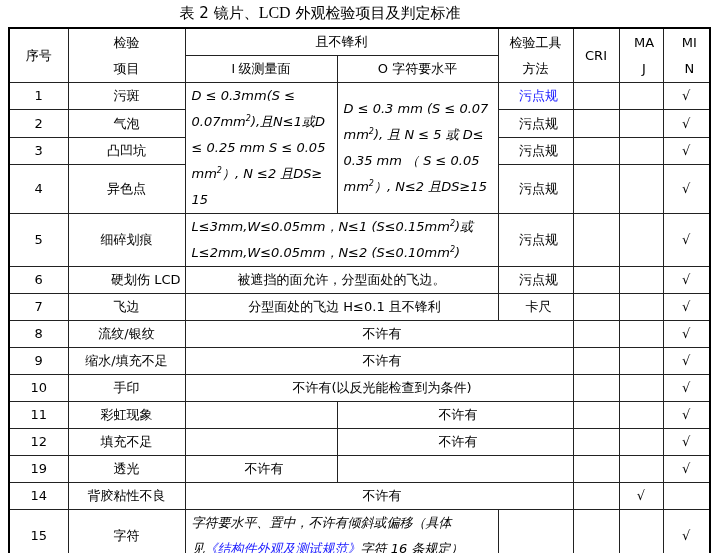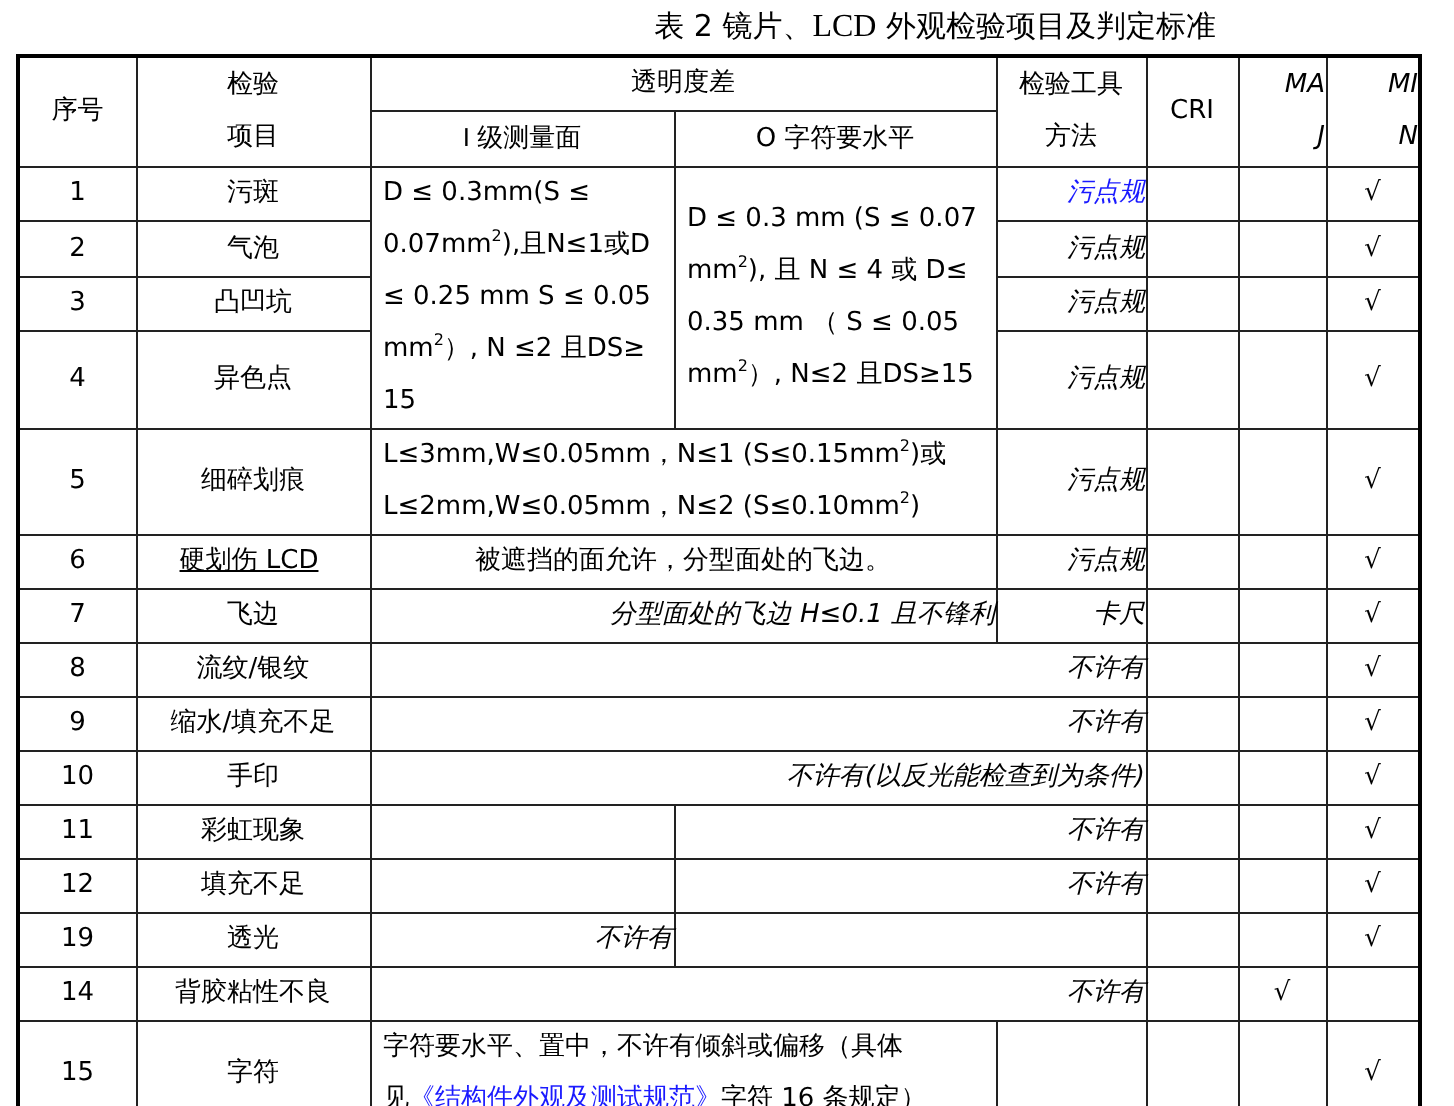--- a/index.html
+++ b/index.html
@@ -2,43 +2,43 @@
 <html><head>
 <meta charset="utf-8">
 <style>
   html, body { margin: 0; padding: 0; background: #ffffff; }
   body {
     width: 727px; height: 553px; position: relative; overflow: hidden;
     font-family: "Liberation Serif", "DejaVu Serif", serif;
     color: #000;
   }
   .title {
-    position: absolute; left: 0; top: 3px; width: 608px; text-align: right;
+    position: absolute; left: 16px; top: 3px; width: 608px; text-align: center;
     font-size: 15px; line-height: 20px; font-family: "DejaVu Sans", sans-serif;
   }
   .title .latin { font-family: "Liberation Serif", serif; font-size: 16px; }
   table.spec {
     position: absolute; left: 8px; top: 27px;
     border-collapse: collapse; table-layout: fixed;
     width: 701px;
     border: 2px solid #000;
   }
   table.spec td {
     border: 1px solid #222; padding: 0; vertical-align: middle;
     font-size: 13px; line-height: 26px;
     font-family: "DejaVu Sans", sans-serif;
   }
   .c { text-align: center; }
-  .l { text-align: right; padding-left: 6px !important; font-style: italic; }
+  .l { text-align: center; padding-left: 6px !important; }
   .num { font-family: "Liberation Serif", serif; font-size: 12px; }
   .latin { font-family: Liberation Sans, sans-serif; }
   .hdr2 { line-height: 26px; }
   .blue { color: #1a1aff; }
   .check { font-family: "DejaVu Sans", sans-serif; font-size: 14px; font-style: italic; }
-  .multi { line-height: 25px; padding: 0 4px 0 6px !important; text-align: justify; }
+  .multi { line-height: 25px; padding: 0 4px 0 6px !important; text-align: justify; font-style: italic; }
   .thick-top td { border-top: 2px solid #000; }
   sup { font-size: 8px; line-height: 0; }
 </style>
 </head>
 <body>
 
 <div class="title">
   <span>表 2  镜片、</span><span class="latin">LCD</span><span> 外观检验项目及判定标准</span>
 </div>
 
@@ -54,21 +54,21 @@
     <col style="width:47px">
   </colgroup>
 
   <tbody>
       <tr style="height:26px">
     <td rowspan="2" class="c">序号</td>
     <td rowspan="2" class="c hdr2">
       <div>检验</div>
       <div>项目</div>
     </td>
-    <td colspan="2" class="c">透明度差</td>
+    <td colspan="2" class="c">且不锋利</td>
     <td rowspan="2" class="c hdr2">
       <div>检验工具</div>
       <div>方法</div>
     </td>
     <td rowspan="2" class="c latin">CRI</td>
     <td rowspan="2" class="l latin hdr2">
       <div>MA</div>
       <div>J</div>
     </td>
     <td rowspan="2" class="l latin hdr2">
@@ -86,21 +86,21 @@
     <td class="c">污斑</td>
     <td rowspan="4" class="multi latin">
       <div>D  ≤  0.3mm(S  ≤</div>
       <div><span>0.07mm</span><sup>2</sup><span>),且N≤1或D</span></div>
       <div>≤ 0.25 mm S   ≤ 0.05</div>
       <div><span>mm</span><sup>2</sup><span>）, N ≤2 且DS≥</span></div>
       <div>15</div>
     </td>
     <td rowspan="4" class="multi latin">
       <div>D ≤ 0.3 mm (S   ≤ 0.07</div>
-      <div><span>mm</span><sup>2</sup><span>), 且 N ≤ 4  或 D≤</span></div>
+      <div><span>mm</span><sup>2</sup><span>), 且 N ≤ 5  或 D≤</span></div>
       <div>0.35 mm    （ S  ≤  0.05</div>
       <div><span>mm</span><sup>2</sup><span>）, N≤2 且DS≥15</span></div>
     </td>
     <td class="l blue">污点规</td>
     <td class="c check"></td>
     <td class="c check"></td>
     <td class="c check">√</td>
   </tr>
 
   <tr style="height:26px">
@@ -138,21 +138,21 @@
       <div><span>L≤2mm,W≤0.05mm，N≤2 (S≤0.10mm</span><sup>2</sup><span>)</span></div>
     </td>
     <td class="l">污点规</td>
     <td class="c check"></td>
     <td class="c check"></td>
     <td class="c check">√</td>
   </tr>
 
   <tr style="height:26px">
     <td class="c num">6</td>
-    <td class="c" style="text-align:center;padding-right:4px;text-decoration:underline;">硬划伤 LCD</td>
+    <td class="c" style="text-align:right;padding-right:4px;">硬划伤 LCD</td>
     <td colspan="2" class="c">被遮挡的面允许，分型面处的飞边。</td>
     <td class="l">污点规</td>
     <td class="c check"></td>
     <td class="c check"></td>
     <td class="c check">√</td>
   </tr>
 
   <tr style="height:26px">
     <td class="c num">7</td>
     <td class="c">飞边</td>

